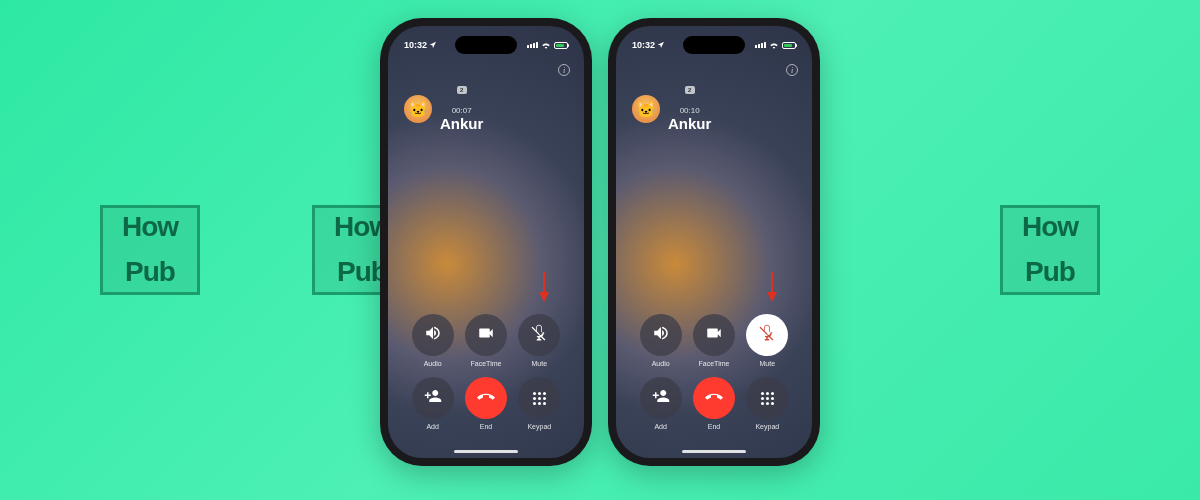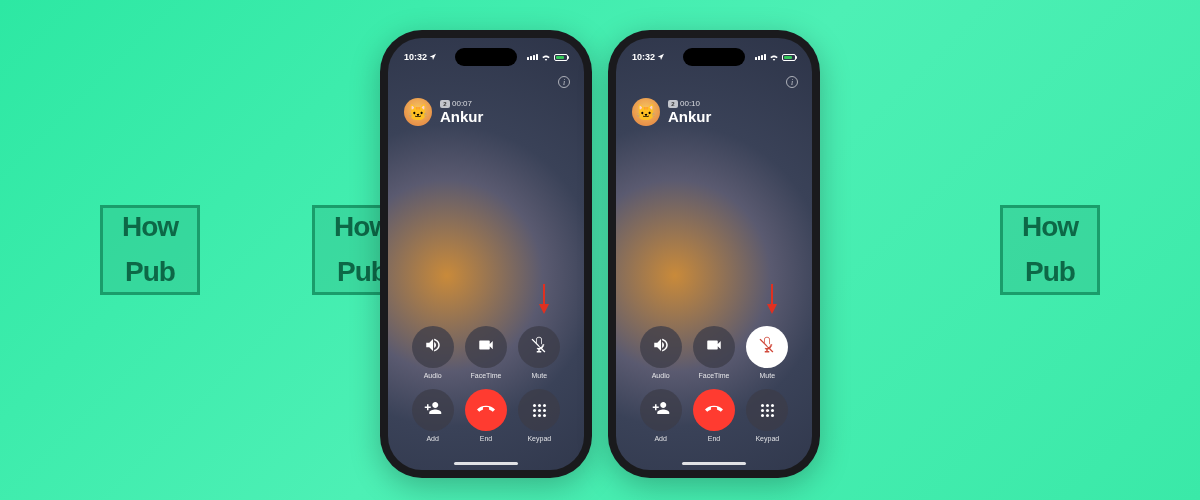--- a/index.html
+++ b/index.html
@@ -27,21 +27,21 @@
       align-items: center;
       padding: 6px;
     }
     .watermark .line1 { letter-spacing: -1px; }
     .watermark .line2 { letter-spacing: -1px; }
     .wm1 { top: 205px; left: 100px; }
     .wm2 { top: 205px; left: 312px; }
     .wm3 { top: 205px; left: 1000px; }
     .phones {
       position: absolute;
-      top: 30px;
+      top: 18px;
       left: 50%;
       transform: translateX(-50%);
       display: flex;
       gap: 16px;
     }
     .phone {
       width: 212px;
       height: 448px;
       background: #1a1a1d;
       border-radius: 42px;
@@ -116,23 +116,24 @@
       background: radial-gradient(circle at 50% 40%, #f7c560 0%, #e8934a 70%);
       display: flex;
       align-items: center;
       justify-content: center;
       font-size: 16px;
     }
     .caller-meta { display: flex; flex-direction: column; }
     .caller-top {
       display: flex;
       align-items: center;
-      gap: 2px;
+      gap: 12px;
       font-size: 8px;
       color: rgba(255,255,255,0.8);
+      flex-direction: column;
     }
     .sim-badge {
       background: rgba(255,255,255,0.7);
       color: #333;
       font-size: 6px;
       font-weight: 700;
       border-radius: 2px;
       width: 10px;
       height: 8px;
       display: inline-flex;

